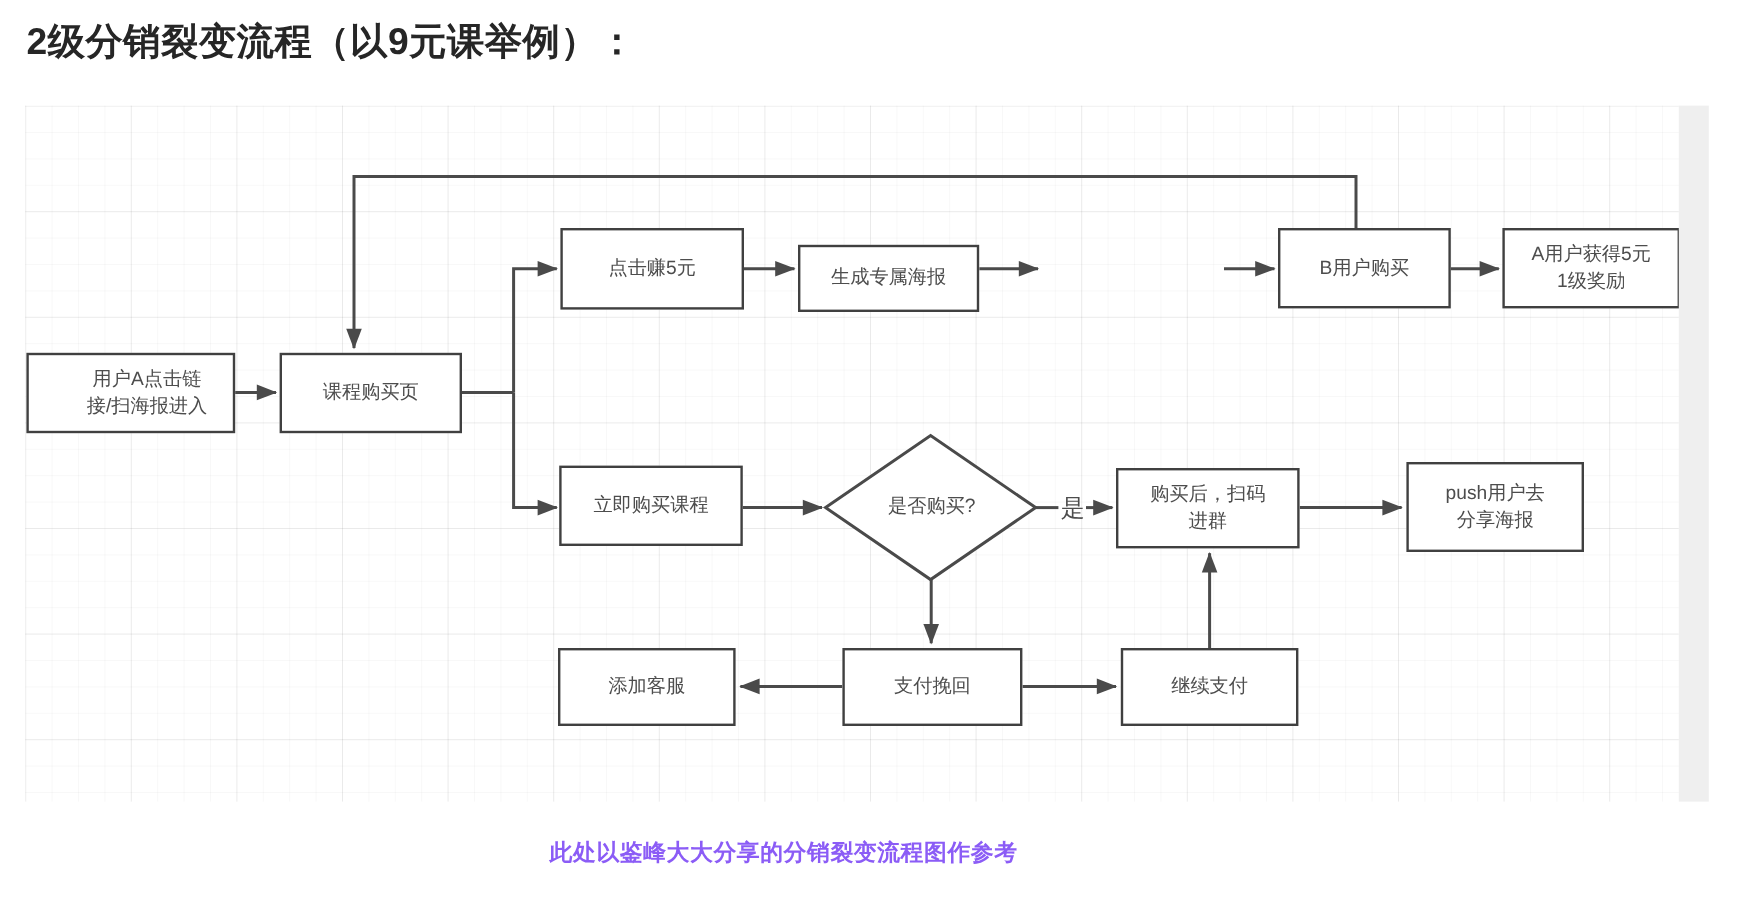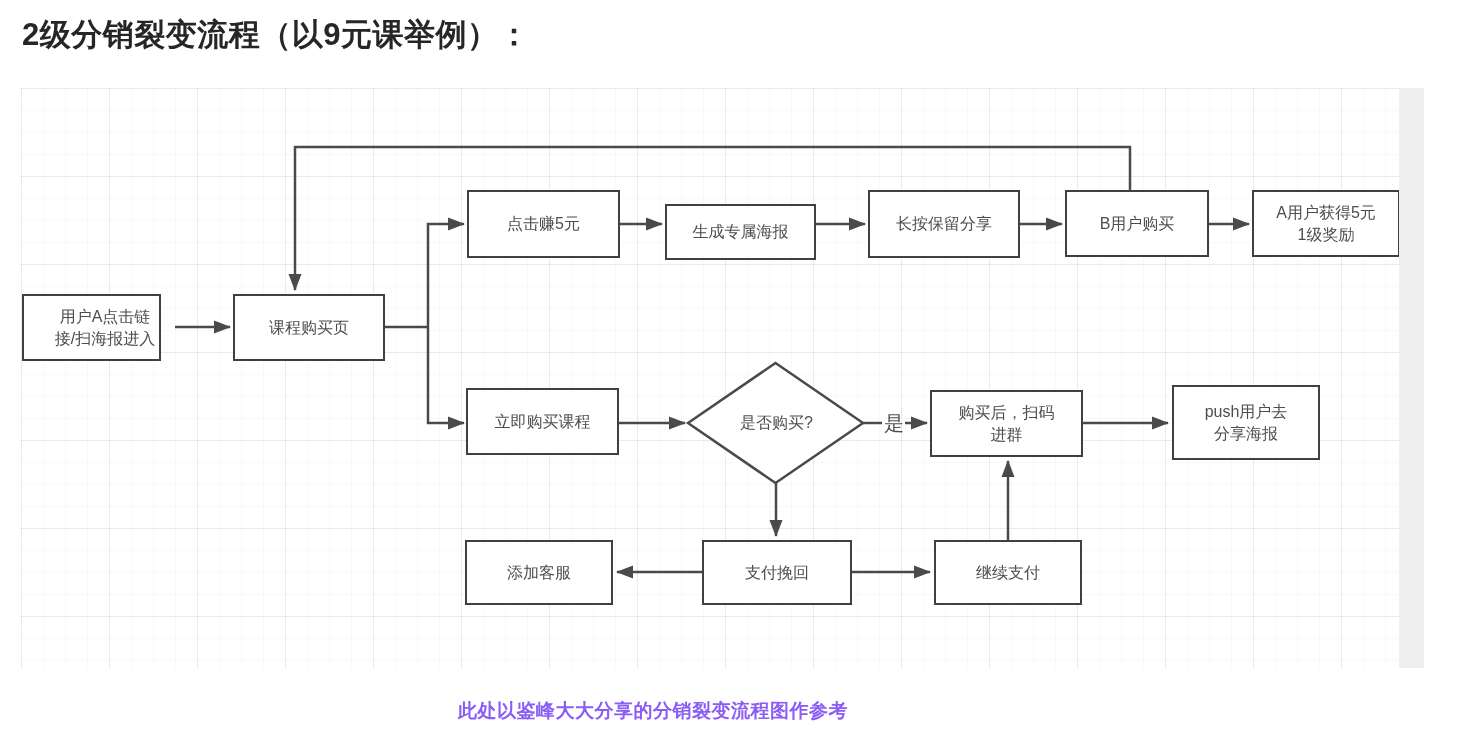--- a/index.html
+++ b/index.html
@@ -71,26 +71,25 @@
         <path d="M905,423 H927" marker-end="url(#arw)"></path>
         <path d="M776,483 V536" marker-end="url(#arw)"></path>
         <path d="M702,572 H617" marker-end="url(#arw)"></path>
         <path d="M852,572 H930" marker-end="url(#arw)"></path>
         <path d="M1008,540 V461" marker-end="url(#arw)"></path>
         <path d="M1083,423 H1168" marker-end="url(#arw)"></path>
         <polygon points="688,423 775.5,363 863,423 775.5,483" fill="#ffffff"></polygon>
       </g>
     </svg>
 
-    <div class="node" style="left:1px;  top:206px; width:139px; height:67px;padding-left:27px;">用户A点击链
+    <div class="node" style="left:1px;  top:206px; width:174px; height:67px;padding-left:27px;">用户A点击链
 接/扫海报进入</div>
     <div class="node" style="left:212px;top:206px; width:152px; height:67px;">课程购买页</div>
     <div class="node" style="left:446px;top:102px; width:153px; height:68px;">点击赚5元</div>
     <div class="node" style="left:644px;top:116px; width:151px; height:56px;">生成专属海报</div>
-    <div class="node" style="left:847px;top:102px; width:152px; height:68px;">长按保留分享</div>
     <div class="node" style="left:1044px;top:102px;width:144px; height:67px;">B用户购买</div>
     <div class="node" style="left:1231px;top:102px;width:148px; height:67px;">A用户获得5元
 1级奖励</div>
     <div class="node" style="left:909px;top:302px; width:153px; height:67px;">购买后，扫码
 进群</div>
     <div class="node" style="left:445px;top:300px; width:153px; height:67px;">立即购买课程</div>
     <div class="node" style="left:1151px;top:297px;width:148px; height:75px;">push用户去
 分享海报</div>
     <div class="node" style="left:681px;top:452px; width:150px; height:65px;">支付挽回</div>
     <div class="node" style="left:444px;top:452px; width:148px; height:65px;">添加客服</div>

